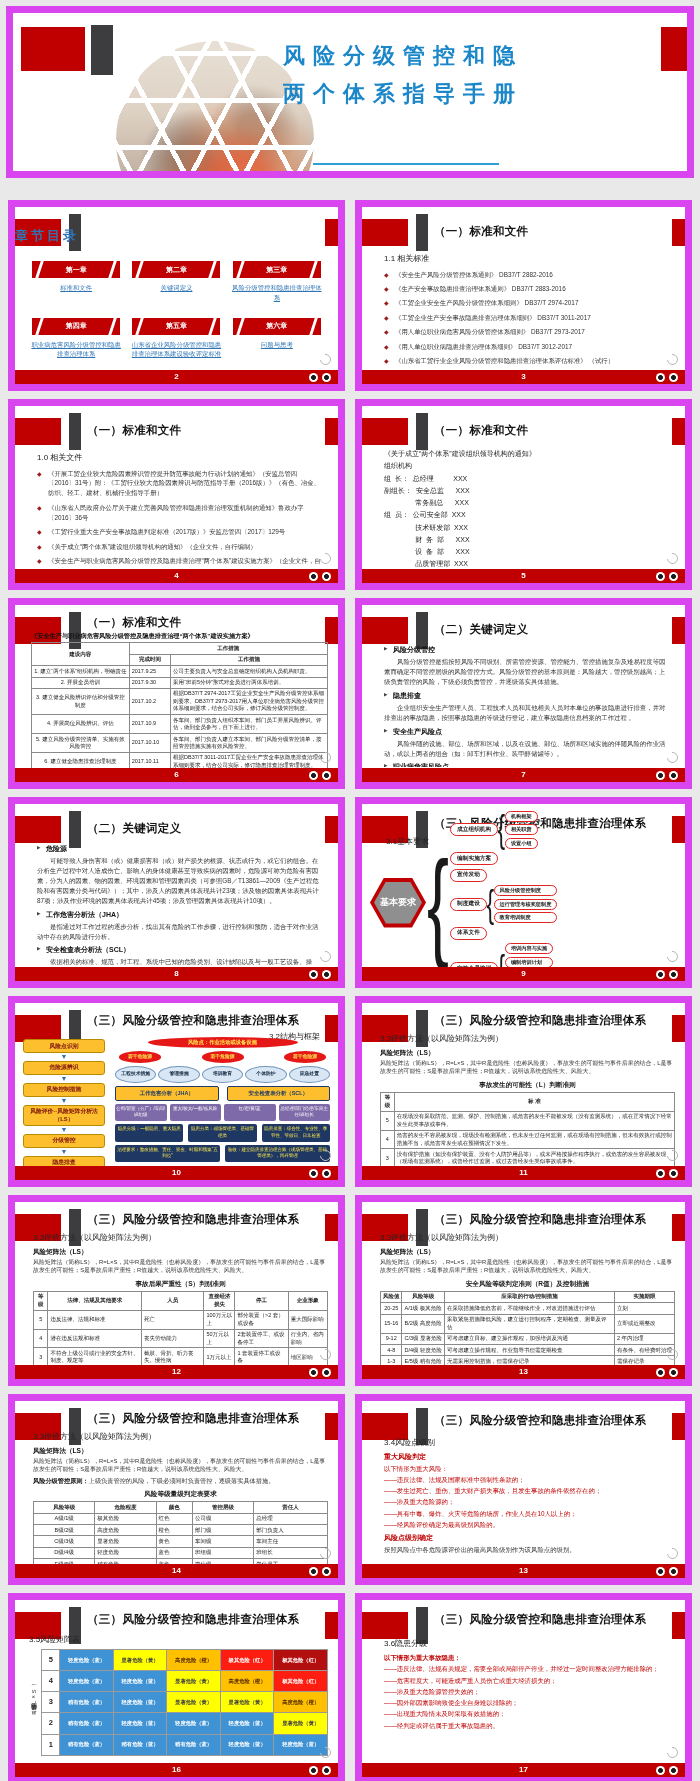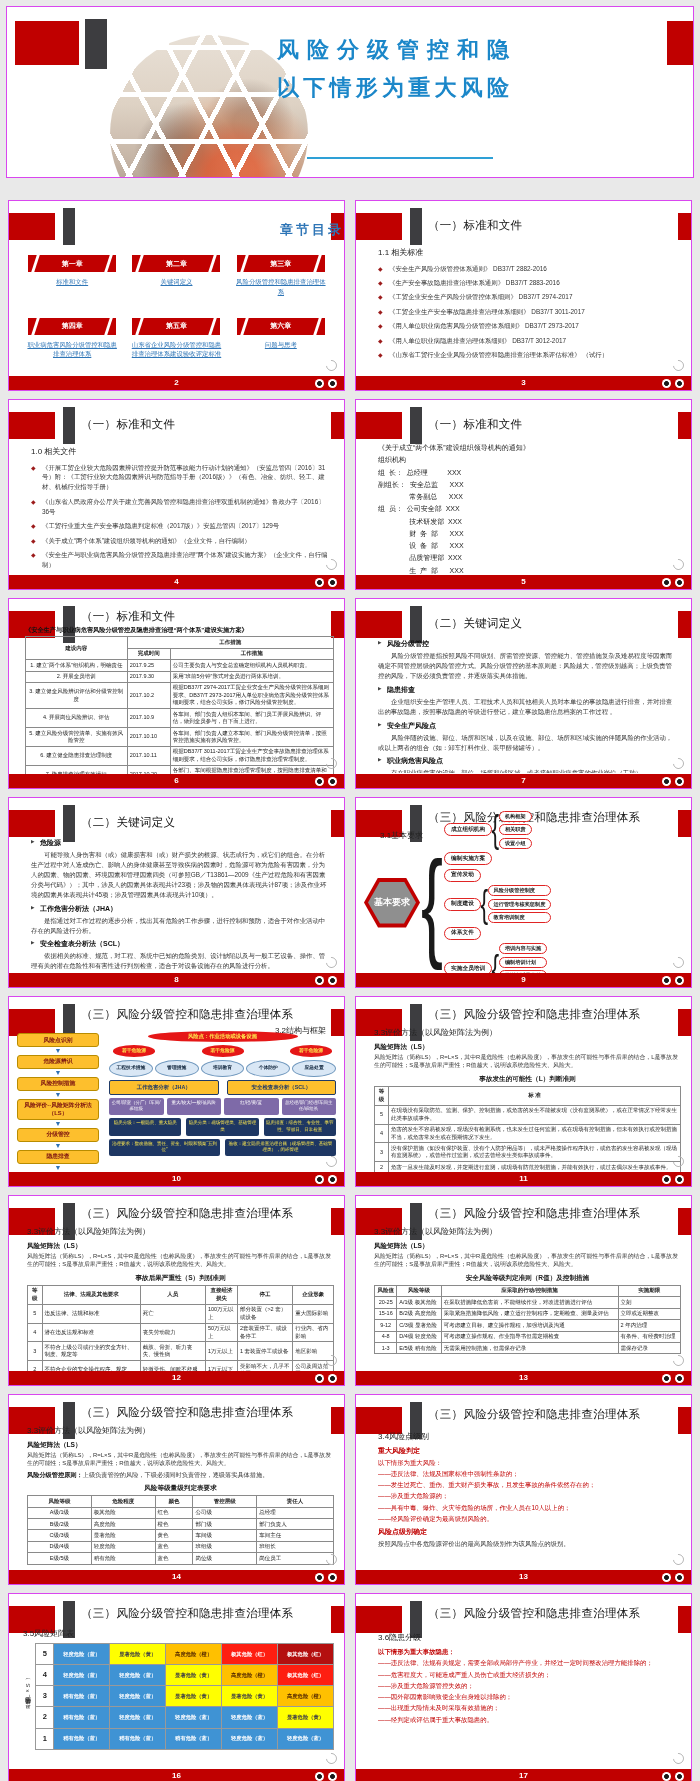--- a/index.html
+++ b/index.html
@@ -1,28 +1,28 @@
 <!DOCTYPE html>
 <html><head>
 <meta charset="utf-8">
 <style>
   html,body{margin:0;padding:0}
   body{font-family:"Liberation Sans","DejaVu Sans",sans-serif;background:#e9e9e9}
   .sheet{position:relative;width:700px;height:1781px;background:#e9e9e9;overflow:hidden}
-  .slide{position:absolute;background:#fff;border:1px solid #d946ef;box-sizing:border-box;overflow:hidden}
+  .slide{position:absolute;background:#fff;border:7px solid #d946ef;box-sizing:border-box;overflow:hidden}
   
   .ftr{position:absolute;left:0;bottom:0;width:100%;height:14px;background:#c00000;z-index:5}
   .ftr .pg{display:block;text-align:center;color:#fff;font-size:8px;line-height:14px;font-weight:700}
   .nav{position:absolute;right:7px;top:2.5px;display:flex;gap:4px}
   .ndot{width:9px;height:9px;border-radius:50%;background:radial-gradient(circle,#1a1a1a 0 2.2px,#fff 2.4px);cursor:pointer}
   
   .dec-l{position:absolute;left:0;top:12px;width:46px;height:27px;background:#c00000}
   .dec-g{position:absolute;left:54px;top:7px;width:12px;height:37px;background:#3d3d40}
   .dec-r{position:absolute;right:0;top:12px;width:13px;height:27px;background:#c00000}
-  .hd{position:absolute;left:72px;top:17px;font-size:11.5px;font-weight:400;color:#141414;letter-spacing:.3px;white-space:nowrap}
+  .hd{position:absolute;left:72px;top:17px;font-size:11.5px;font-weight:700;color:#141414;letter-spacing:.3px;white-space:nowrap}
   .loop{position:absolute;right:7px;bottom:19px;width:9px;height:9px;border:1.5px solid #b9b9b9;border-radius:50%;border-left-color:transparent;transform:rotate(40deg);z-index:4}
   .cnt{position:absolute;left:22px;right:14px;top:42px;bottom:15px;font-size:6.4px;color:#333;line-height:1.5;overflow:hidden;z-index:1}
   .cnt.full{bottom:13px}
   .sub{font-size:8px;color:#222;margin:4px 0 3px}
   
   .t-red-l{position:absolute;left:8px;top:14px;width:64px;height:44px;background:#c00000}
   .t-gray{position:absolute;left:78px;top:12px;width:22px;height:50px;background:#3d3d40}
   .t-red-r{position:absolute;right:0;top:14px;width:26px;height:44px;background:#c00000}
   .ball{position:absolute;left:103px;top:28px;width:198px;height:198px;border-radius:50%;
     background-image:
@@ -30,21 +30,21 @@
       repeating-linear-gradient(62deg,transparent 0 42px,#fff 42px 47px),
       repeating-linear-gradient(-62deg,transparent 0 42px,#fff 42px 47px),
       radial-gradient(circle at 62% 72%,rgba(235,90,45,.75) 0 14%,rgba(235,120,60,.35) 30%,transparent 48%),
       radial-gradient(circle at 38% 60%,rgba(90,75,70,.55) 0 10%,transparent 30%),
       radial-gradient(circle at 70% 45%,rgba(120,100,90,.5) 0 9%,transparent 26%),
       linear-gradient(180deg,#e8e0d6 0%,#ded2c4 35%,#c4b3a4 65%,#8d7a6c 100%)}
   .big-title{position:absolute;left:270px;top:24px;width:232px;color:#1b87c9;font-size:22px;font-weight:600;line-height:1.72;text-align:justify}
   .big-title div{text-align-last:justify}
   .t-line{position:absolute;left:300px;top:150px;width:186px;height:2px;background:#2ea0d6}
   
-  .toc-title{position:absolute;top:20px;left:0;right:0;text-align:right;color:#2e75b6;font-size:13px;font-weight:700;letter-spacing:3px}
+  .toc-title{position:absolute;top:20px;left:0;right:0;text-align:left;color:#2e75b6;font-size:13px;font-weight:700;letter-spacing:3px}
   .chap-grid{position:absolute;left:16px;right:16px;top:54px;bottom:18px;display:grid;grid-template-columns:1fr 1fr 1fr;gap:8px 10px;z-index:1}
   .chap{display:flex;flex-direction:column;align-items:center;gap:5px}
   .ribbon{position:relative;width:88px;height:17px;background:#c00000;color:#fff;font-size:7px;font-weight:700;display:flex;align-items:center;justify-content:center;overflow:hidden;flex:none}
   .ribbon::before,.ribbon::after{content:"";position:absolute;top:-3px;bottom:-3px;width:3px;background:#fff;transform:skewX(-18deg)}
   .ribbon::before{left:6px}.ribbon::after{right:6px}
   .chap-link{color:#2e75b6;font-size:6.4px;text-decoration:underline;text-align:center;line-height:1.5;max-width:112px;cursor:pointer}
   
   .blt{position:relative;padding-left:11px;margin:4.5px 0;line-height:1.55}
   .blt::before{content:"◆";position:absolute;left:0;top:1px;color:#9c1b1b;font-size:6px}
   .pre{white-space:pre-wrap;font-size:7px;line-height:1.75;color:#222}
@@ -109,21 +109,21 @@
 
 <div class="sheet">
 
   <div class="slide" style="left:6px;top:6px;width:688px;height:172px">
     <div class="t-red-l"></div>
     <div class="t-gray"></div>
     <div class="t-red-r"></div>
     <div class="ball"></div>
     <div class="big-title">
       <div>风险分级管控和隐</div>
-      <div>以下情形为重大风险</div>
+      <div>两个体系指导手册</div>
     </div>
     <div class="t-line"></div>
   </div>
 
   <div class="slide" style="left:8px;top:200px;width:337px;height:191px">
     <div class="dec-l"></div>
     <div class="dec-g"></div>
     <div class="dec-r"></div>
     <div class="toc-title">章节目录</div>
     <div class="chap-grid">

